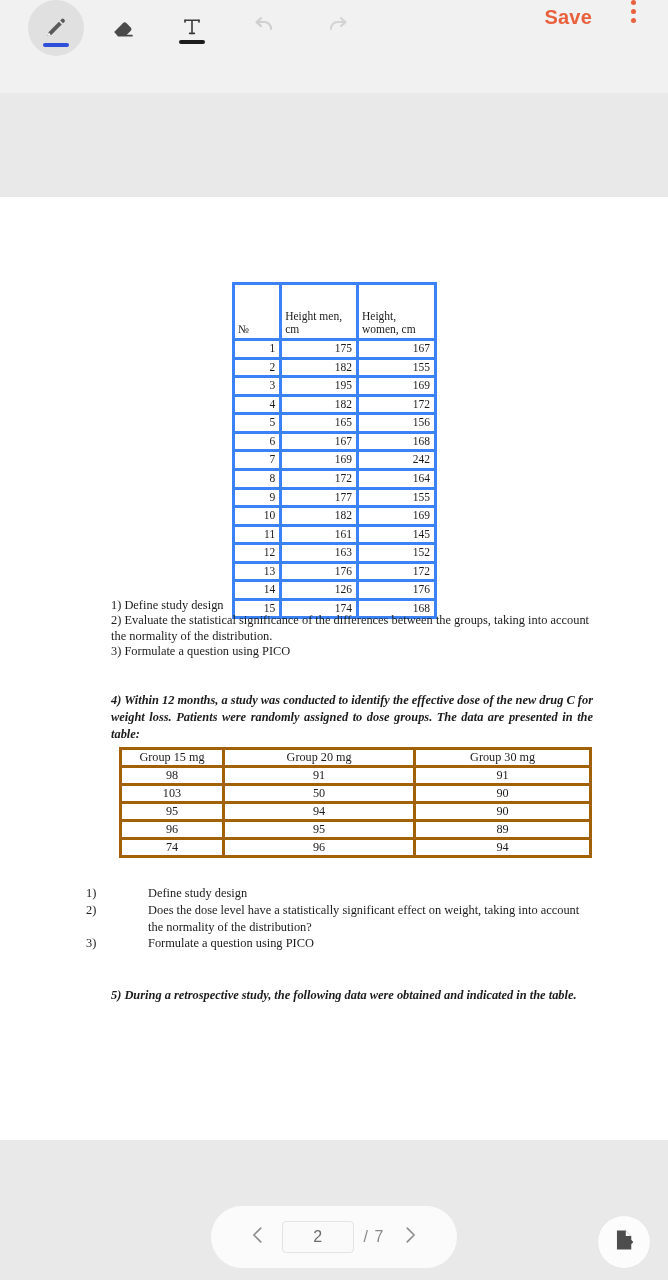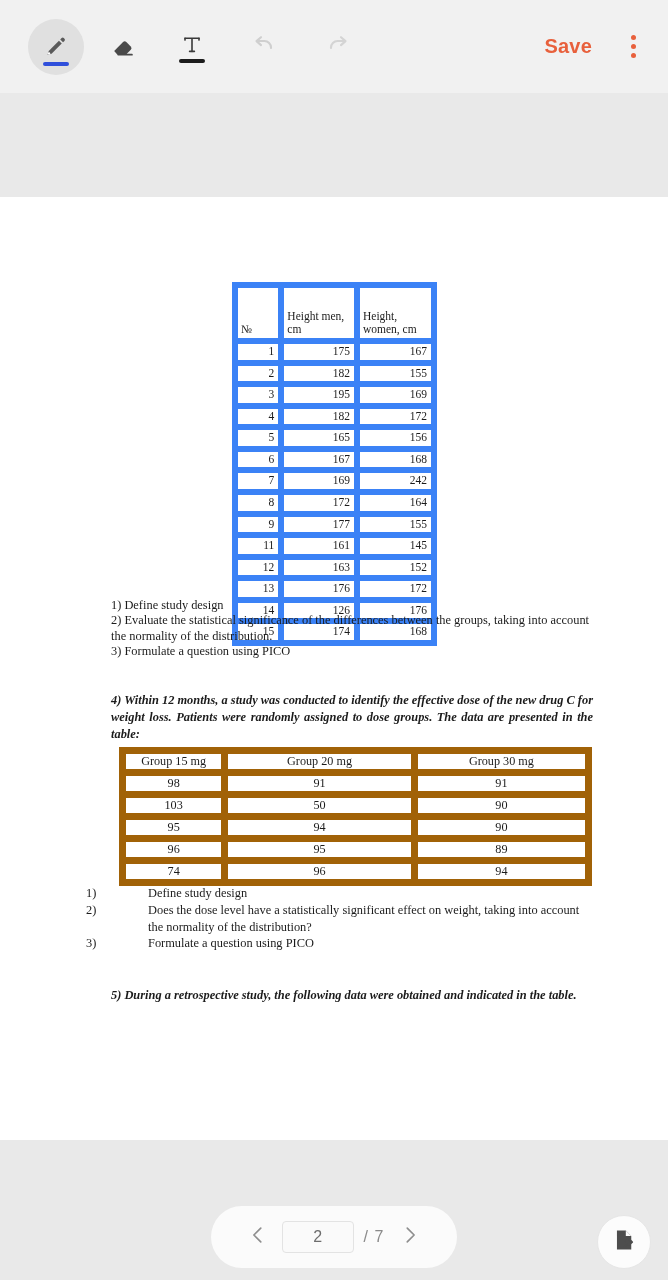--- a/index.html
+++ b/index.html
@@ -9,21 +9,21 @@
     font-family: "Liberation Sans", sans-serif;
     overflow: hidden;
   }
   #app { position: relative; width: 668px; height: 1280px; background: #eeeeee; }
 
   
   .toolbar {
     position: absolute; top: 0; left: 0;
     width: 668px; height: 93px;
     background: #f1f1f1;
-    display: flex; align-items: center;
+    display: flex; 
   }
   .tool-btn {
     position: relative;
     width: 56px; height: 56px;
     display: flex; align-items: center; justify-content: center;
     flex-direction: column;
     border-radius: 50%;
   }
   .tool-btn.selected { background: #e0e0e0; }
   .tool-btn .glyph { display: flex; align-items: center; justify-content: center; }
@@ -60,21 +60,21 @@
 
   
   table { border-collapse: collapse; }
   .tbl1 {
     position: absolute; left: 232px; top: 85px;
     width: 205px;
     font-size: 11.5px;
     line-height: 1.18;
   }
   .tbl1 td, .tbl1 th {
-    border: 6px solid #3b82f6;
+    border: 3px solid #3b82f6;
     padding: 1px 4px 1px 3px;
     font-weight: normal;
   }
   .tbl1 thead th { height: 56px; vertical-align: bottom; text-align: left; }
   .tbl1 thead th.h-num { vertical-align: bottom; }
   .tbl1 tbody td { text-align: right; height: 16.8px; }
   .c-num { width: 48px; }
   .c-men { width: 78px; }
   .c-wom { width: 79px; }
 
@@ -99,21 +99,21 @@
     line-height: 16.8px;
   }
 
   
   .tbl2 {
     position: absolute; left: 119px; top: 550px;
     width: 473px;
     font-size: 12.2px;
   }
   .tbl2 td, .tbl2 th {
-    border: 7px solid #a16207;
+    border: 3px solid #a16207;
     text-align: center;
     font-weight: normal;
     height: 17.6px;
     padding: 0 2px;
   }
   .g15 { width: 105px; }
   .g20 { width: 196px; }
   .g30 { width: 180px; }
 
   
@@ -285,20 +285,25 @@
               </tr>
             <tr>
                 <td>8</td>
                 <td>172</td>
                 <td>164</td>
               </tr>
             <tr>
                 <td>9</td>
                 <td>177</td>
                 <td>155</td>
+              </tr>
+            <tr>
+                <td>10</td>
+                <td>182</td>
+                <td>169</td>
               </tr>
             <tr>
                 <td>11</td>
                 <td>161</td>
                 <td>145</td>
               </tr>
             <tr>
                 <td>12</td>
                 <td>163</td>
                 <td>152</td>

